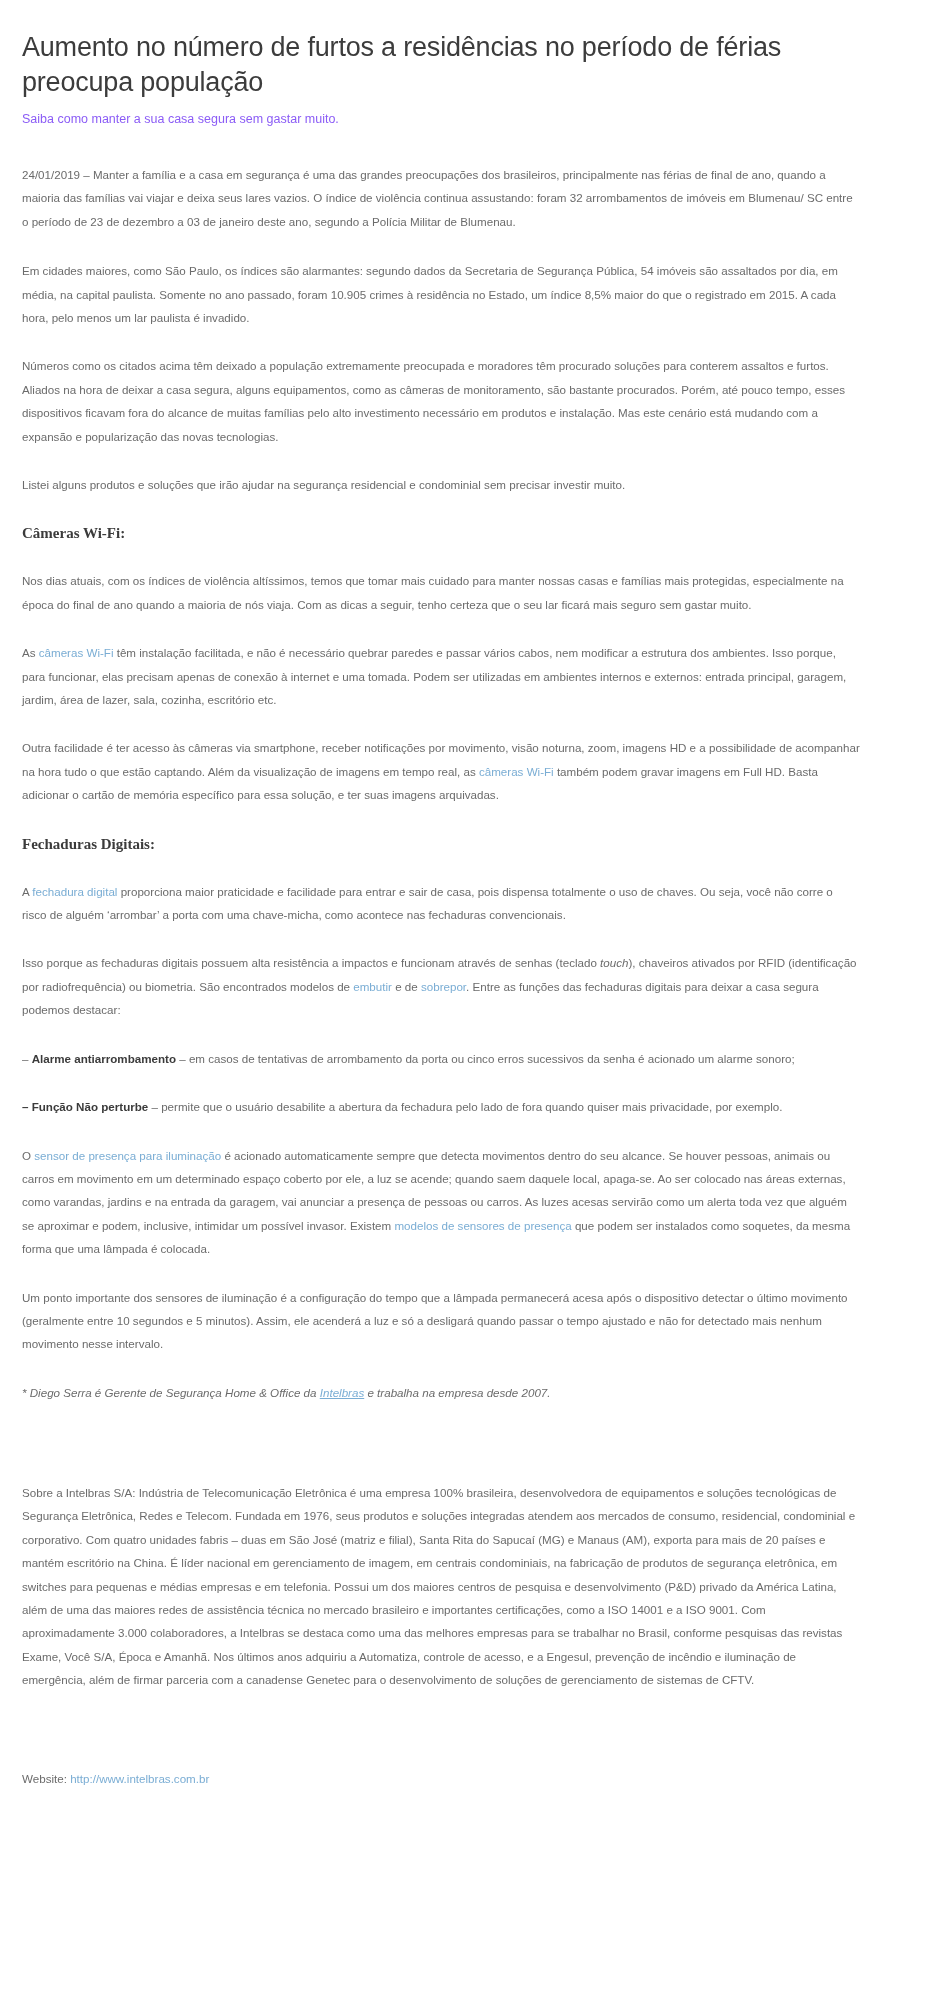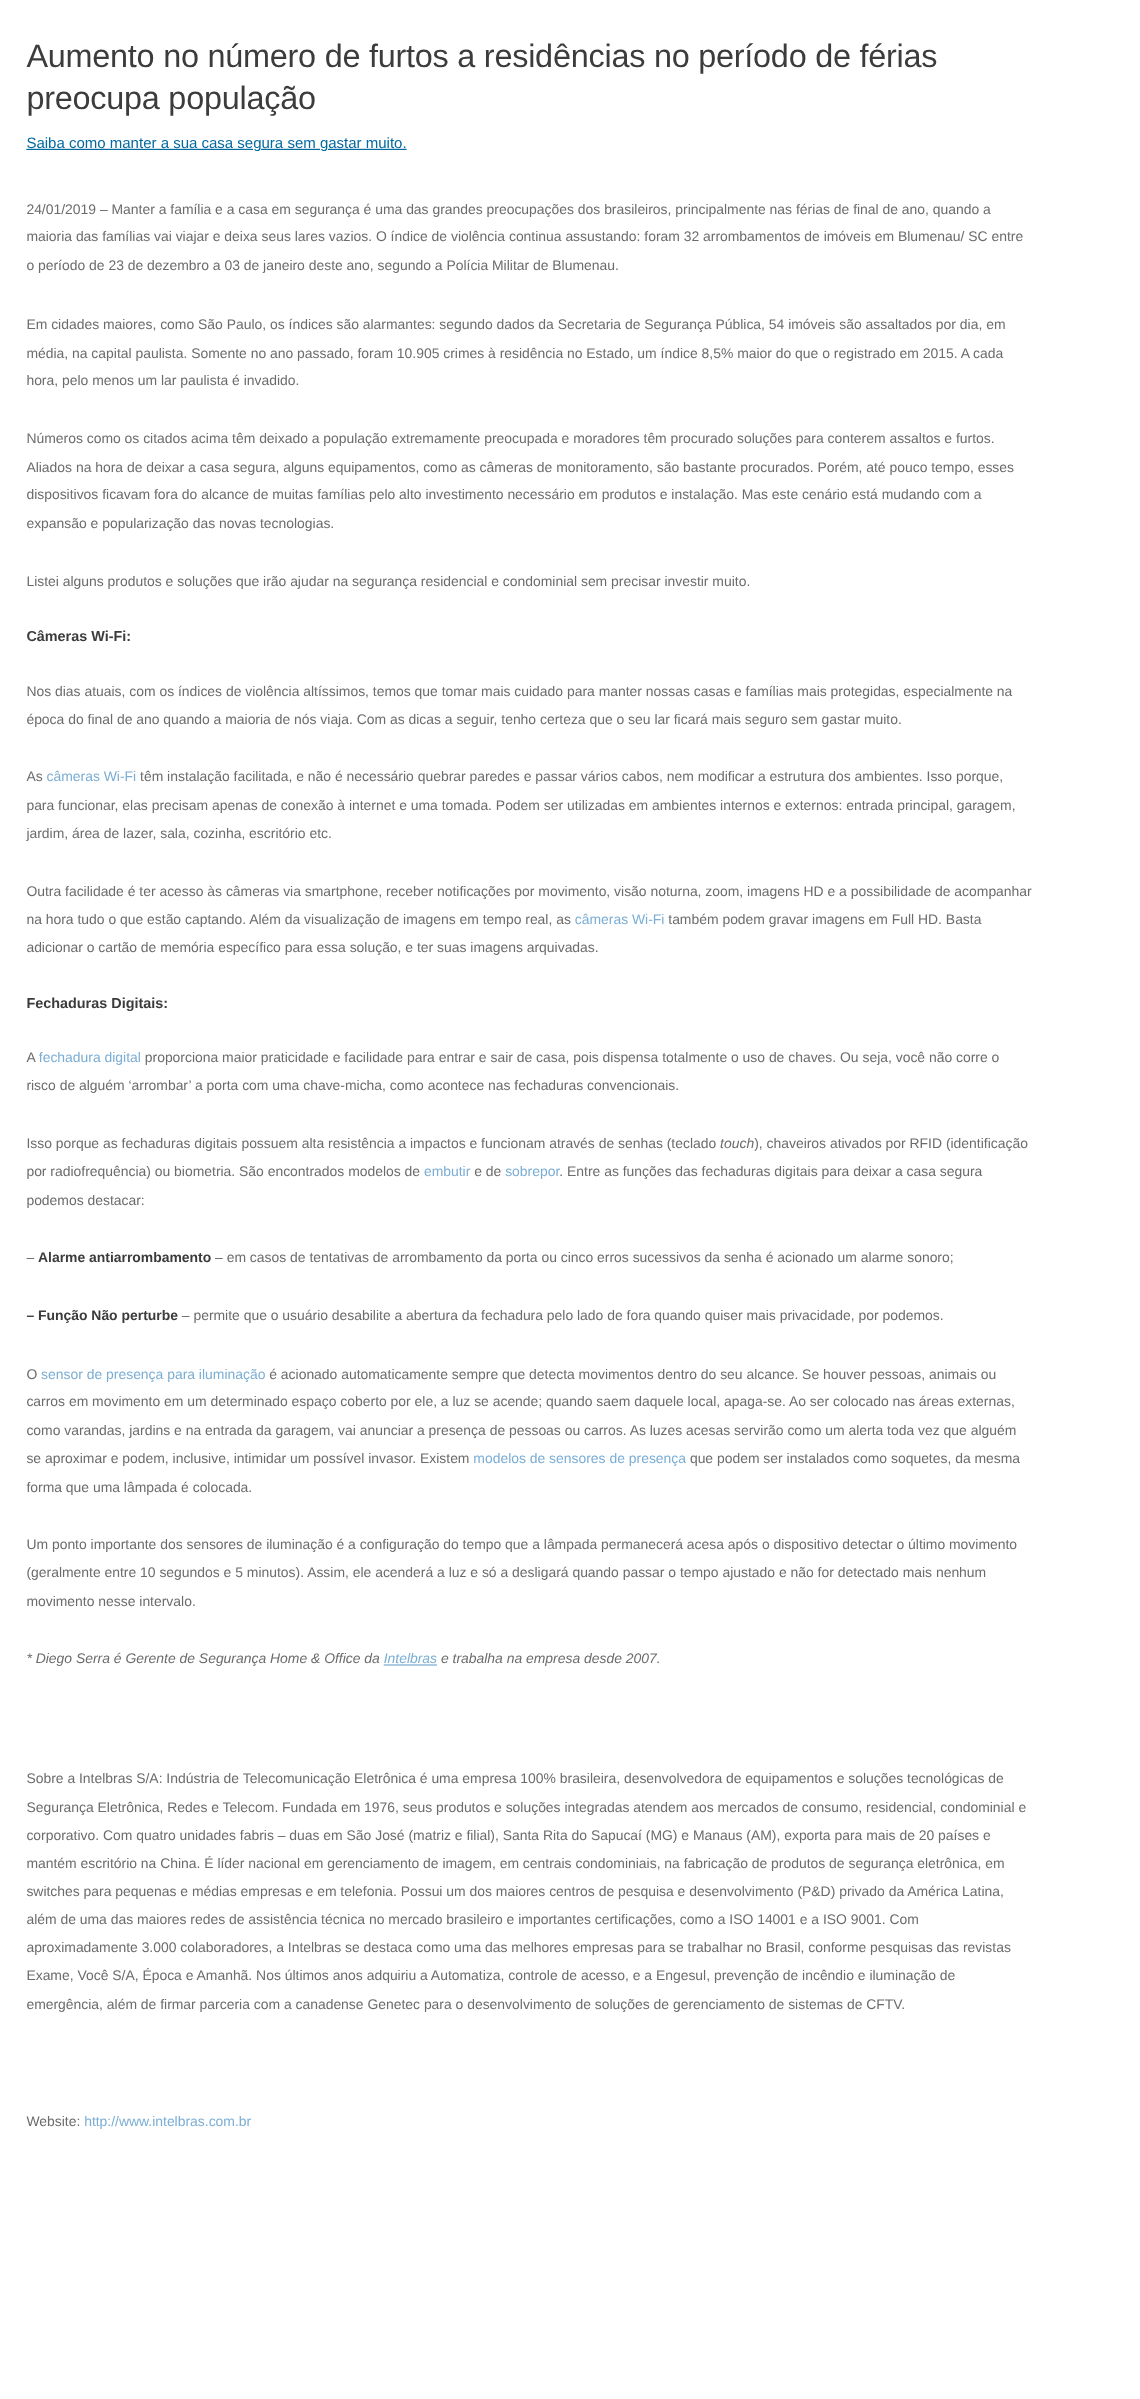--- a/index.html
+++ b/index.html
@@ -26,40 +26,40 @@
   h1.title{
     font-size:27px;
     line-height:1.30;
     font-weight:400;
     color:#3c3c3c;
     margin:8px 0 10px 0;
     letter-spacing:-0.2px;
   }
   .subtitle{
     font-size:12.5px;
-    color:#0369a1;
+    color:#8b5cf6;
     margin:0 0 34px 0;
     line-height:1.5;
-    text-decoration:underline;
   }
   p.body{
     font-size:11.6px;
     line-height:2.02;
     color:#6b6b6b;
     margin:0 0 25px 0;
     text-align:left;
   }
   p.body.lead{margin-bottom:26px;}
   .date{white-space:nowrap;}
   h3.section{
-    font-size:12px;
+    font-size:15px;
     font-weight:bold;
     color:#3b3b3b;
     margin:0 0 24px 0;
     line-height:1.6;
+    font-family:Liberation Serif, serif;
   }
   a.link{
     color:#7aadd4;
     text-decoration:none;
   }
   .b{font-weight:bold;color:#3b3b3b;}
   .i{font-style:italic;}
   p.note{
     font-size:11.6px;
     line-height:2.0;
@@ -124,21 +124,21 @@
     <p class="body">
       <span>Isso porque as fechaduras digitais possuem alta resistência a impactos e funcionam através de senhas (teclado </span><span class="i">touch</span><span>), chaveiros ativados por RFID (identificação por radiofrequência) ou biometria. São encontrados modelos de </span><a class="link" href="#">embutir</a><span> e de </span><a class="link" href="#">sobrepor</a><span>. Entre as funções das fechaduras digitais para deixar a casa segura podemos destacar:</span>
     </p>
 
 
     <p class="body">
       <span>– </span><span class="b">Alarme antiarrombamento</span><span> – em casos de tentativas de arrombamento da porta ou cinco erros sucessivos da senha é acionado um alarme sonoro;</span>
     </p>
 
     <p class="body">
-      <span class="b">– </span><span class="b">Função Não perturbe</span><span> – permite que o usuário desabilite a abertura da fechadura pelo lado de fora quando quiser mais privacidade, por podemos.</span>
+      <span class="b">– </span><span class="b">Função Não perturbe</span><span> – permite que o usuário desabilite a abertura da fechadura pelo lado de fora quando quiser mais privacidade, por exemplo.</span>
     </p>
 
 
     <p class="body">
       <span>O </span><a class="link" href="#">sensor de presença para iluminação</a><span> é acionado automaticamente sempre que detecta movimentos dentro do seu alcance. Se houver pessoas, animais ou carros em movimento em um determinado espaço coberto por ele, a luz se acende; quando saem daquele local, apaga-se. Ao ser colocado nas áreas externas, como varandas, jardins e na entrada da garagem, vai anunciar a presença de pessoas ou carros. As luzes acesas servirão como um alerta toda vez que alguém se aproximar e podem, inclusive, intimidar um possível invasor. Existem </span><a class="link" href="#">modelos de sensores de presença</a><span> que podem ser instalados como soquetes, da mesma forma que uma lâmpada é colocada.</span>
     </p>
 
     <p class="body">Um ponto importante dos sensores de iluminação é a configuração do tempo que a lâmpada permanecerá acesa após o dispositivo detectar o último movimento (geralmente entre 10 segundos e 5 minutos). Assim, ele acenderá a luz e só a desligará quando passar o tempo ajustado e não for detectado mais nenhum movimento nesse intervalo.</p>
 
     <p class="note">

